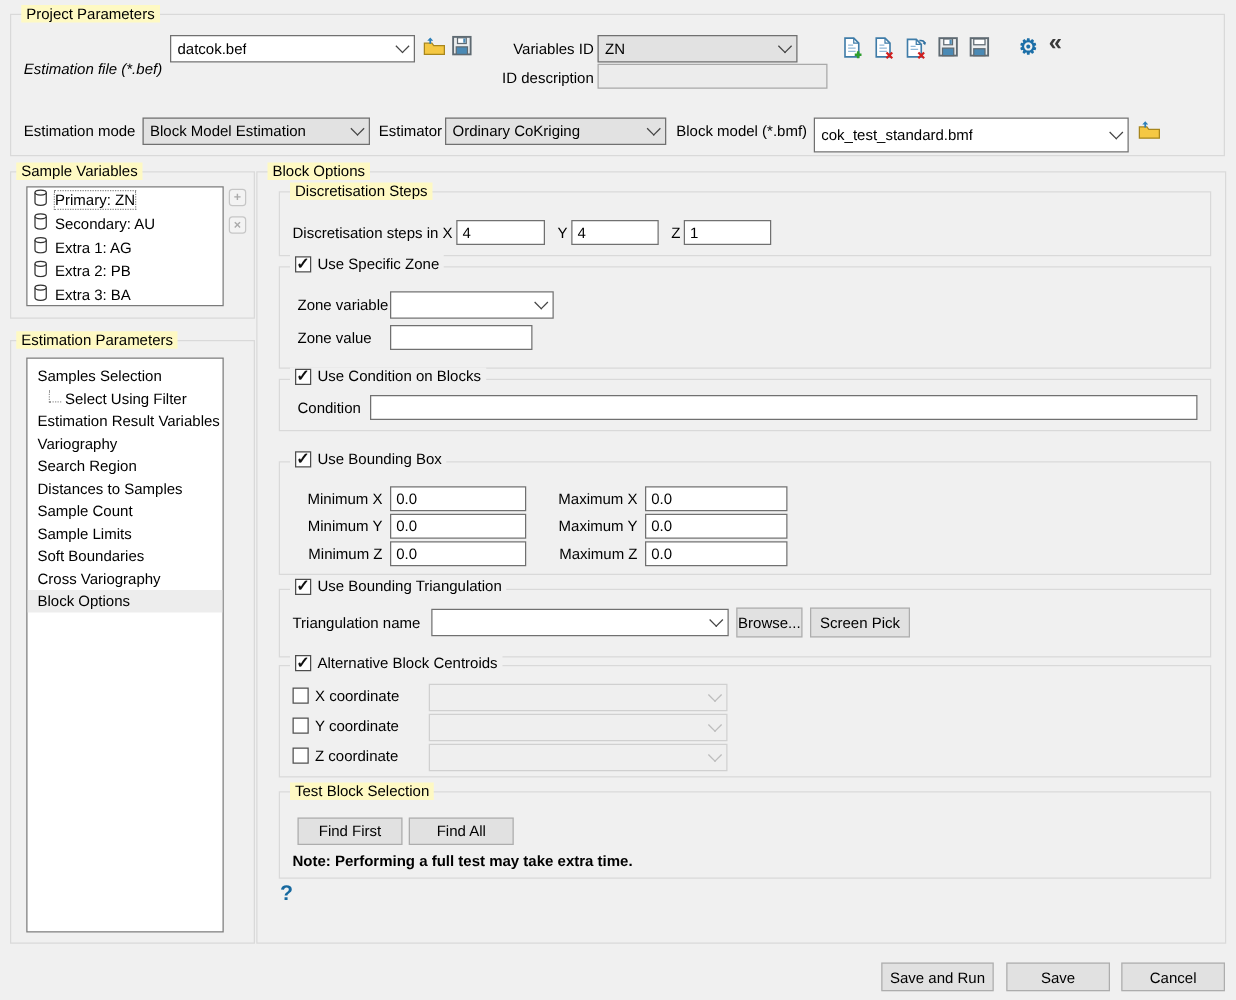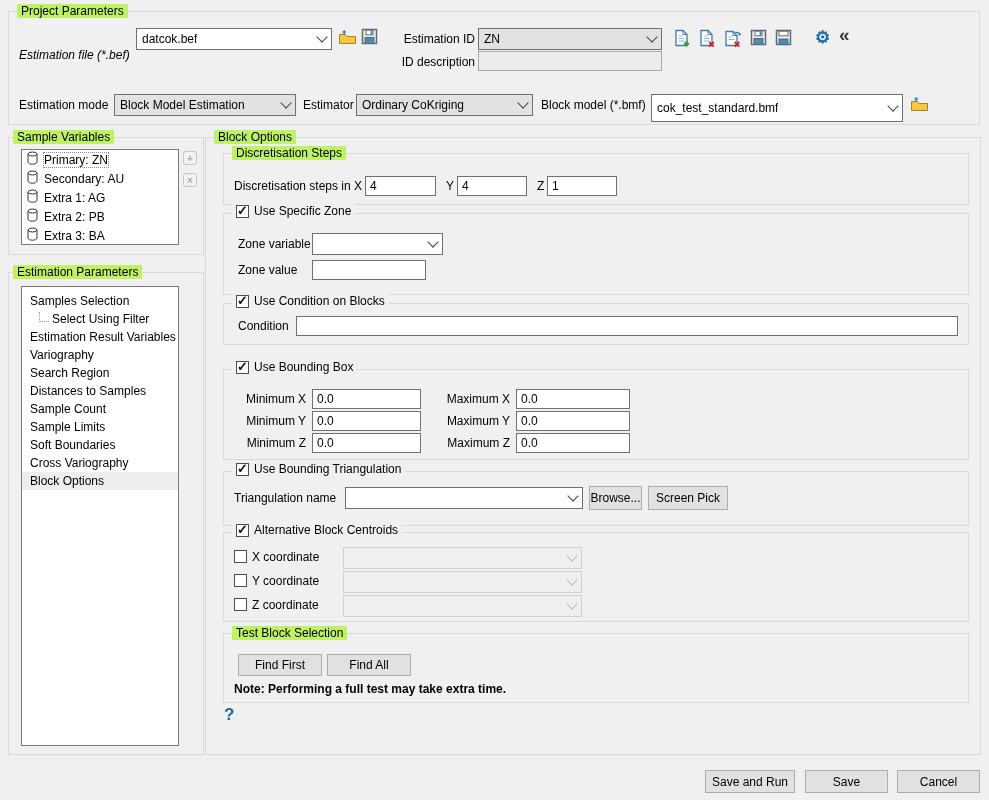--- a/index.html
+++ b/index.html
@@ -1,20 +1,20 @@
 <!DOCTYPE html>
 <html><head>
 <meta charset="utf-8">
 <style>
   html,body{margin:0;padding:0;background:#f0f0f0;}
   body{font-family:"Liberation Sans",sans-serif;font-size:12px;color:#000;}
   #win{position:relative;width:989px;height:800px;background:#f0f0f0;overflow:hidden;}
   .lbl{position:absolute;font-size:12px;white-space:nowrap;}
   .grp{position:absolute;border:1px solid #d9d9d9;box-sizing:border-box;}
-  .grp-label{position:absolute;top:-8px;left:8px;background:#bef264;padding:0 4px;font-size:12px;white-space:nowrap;}
+  .grp-label{position:absolute;top:-8px;left:8px;background:#fef9c3;padding:0 4px;font-size:12px;white-space:nowrap;}
   .grp-title{position:absolute;top:-10px;left:8px;background:#f0f0f0;padding:0 4px;display:flex;align-items:center;gap:5px;font-size:12px;white-space:nowrap;}
   .txt{position:absolute;border:1px solid #707070;background:#fff;font:12px "Liberation Sans",sans-serif;padding:1px 4px;box-sizing:border-box;outline:none;}
   .txt.dis{background:#ececec;border-color:#a9a9a9;}
   .combo{position:absolute;display:flex;align-items:center;justify-content:space-between;border:1px solid #707070;padding:0 5px;box-sizing:border-box;background:#fff;font-size:12px;gap:23px;}
   .combo.grey{background:#e2e2e2;}
   .combo.dis{background:#efefef;border-color:#d0d0d0;color:#8a8a8a;}
   .combo .chev{width:7px;height:7px;border-right:1.5px solid #444;border-bottom:1.5px solid #444;transform:rotate(45deg);margin-top:-4px;flex:none;}
   .combo.dis .chev{border-color:#bcbcbc;}
   .combo .ctext{overflow:hidden;white-space:nowrap;}
   .btn{position:absolute;background:#e1e1e1;border:1px solid #adadad;font-size:12px;display:flex;align-items:center;justify-content:center;box-sizing:border-box;cursor:default;text-align:center;}
@@ -53,22 +53,22 @@
     </span>
     <span class="icon" style="left:352px;top:16px;">
       <svg width="17" height="17" viewBox="0 0 17 17">
           <rect x="1.5" y="1.5" width="14" height="14" fill="#eceeef" stroke="#5f6a72" stroke-width="1.5"></rect>
           <rect x="5" y="2.2" width="7" height="4.6" fill="#fff" stroke="#5f6a72"></rect>
           <rect x="9.6" y="2.8" width="1.8" height="3.4" fill="#4b8ab5"></rect>
           <rect x="4" y="9.5" width="9" height="6" fill="#4b8ab5" stroke="#5f6a72"></rect>
         </svg>
     </span>
 
-    <span class="lbl" style="left:388px;top:20px;width:78px;text-align:right;">Estimation ID</span>
-    <div class="combo grey" style="left:469px;top:16px;width:184px;height:22px;">
+    <span class="lbl" style="left:388px;top:20px;width:78px;text-align:right;">Variables ID</span>
+    <div class="combo grey" style="left:469px;top:16px;width:160px;height:22px;">
       <span class="ctext">ZN</span>
         <span class="chev"></span>
     </div>
 
     <span class="lbl" style="left:388px;top:43px;width:78px;text-align:right;">ID description</span>
     <input class="txt dis" style="left: 469px; top: 39px; width: 184px; height: 20px;" value="">
 
     <span class="icon" style="left:665px;top:17px;">
       <svg width="17" height="19" viewBox="0 0 17 19">
           <path d="M2 1.5h7l4 4v11H2z" fill="#fff" stroke="#3f7ca8" stroke-width="1.3"></path>

